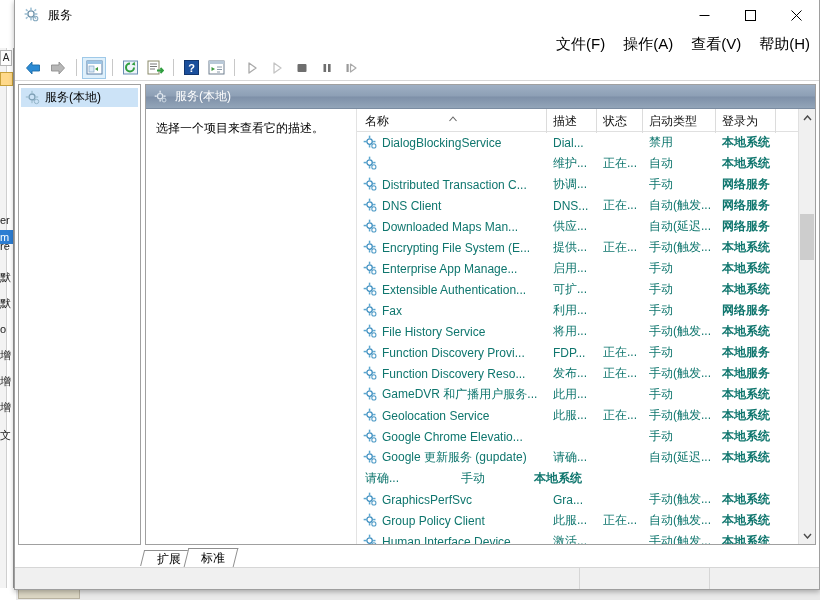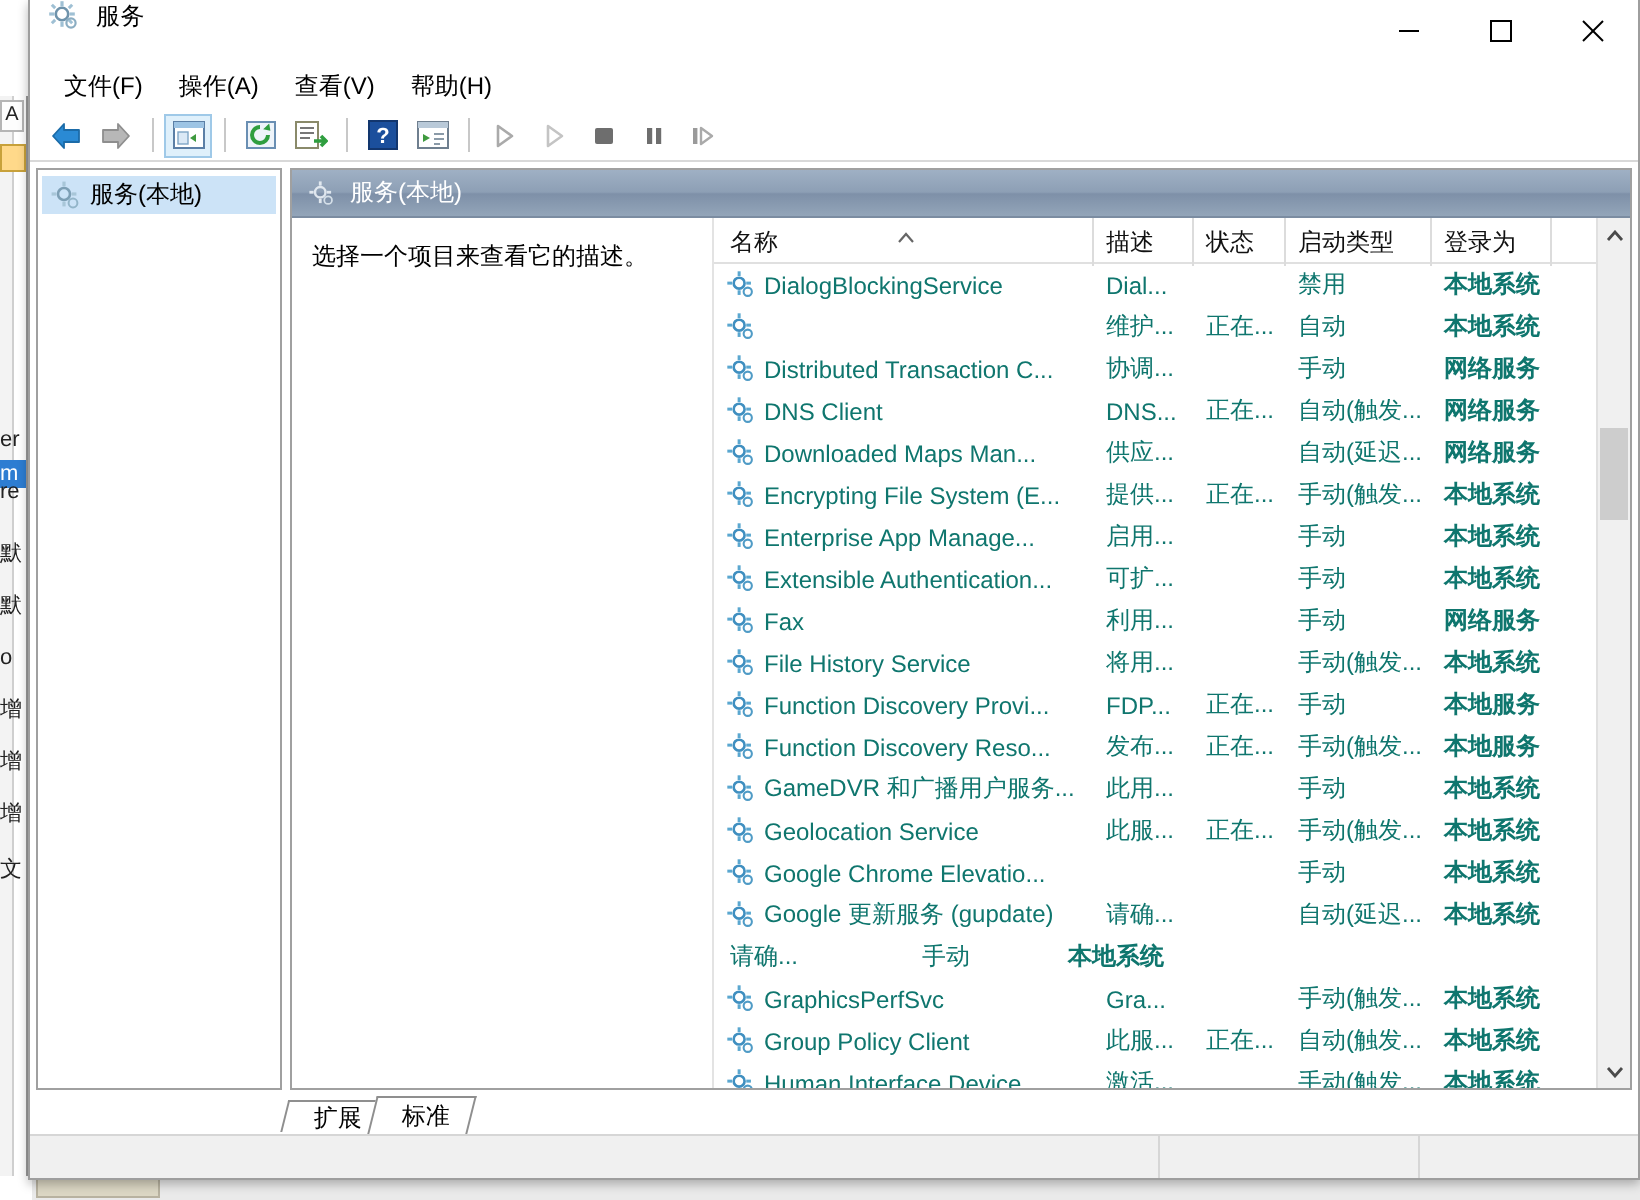--- a/index.html
+++ b/index.html
@@ -69,21 +69,21 @@
     border: 1px solid #9e9e9e;
     border-top: none;
     display: flex; flex-direction: column;
     box-shadow: 0 2px 5px rgba(0,0,0,.28);
   }
 
   
   #titlebar {
     height: 31px; flex: 0 0 31px;
     background: #ffffff;
-    display: flex; 
+    display: flex; align-items: center;
     position: relative;
     border-bottom: 1px solid #ffffff;
   }
   #title-icon {
     width: 16px; height: 16px; margin-left: 9px; margin-right: 8px;
     flex: 0 0 16px; position: relative;
   }
   .gear-svg { display: block; }
   #title-text {
     font-size: 12px; color: #000; letter-spacing: .3px;
@@ -95,21 +95,22 @@
     cursor: default;
   }
   .win-btn svg { display: block; }
 
   
   #menubar {
     height: 24px; flex: 0 0 24px;
     display: flex; align-items: center;
     padding-left: 8px;
     background: #ffffff;
-    font-size: 12px;
+    font-size: 15px;
+    justify-content: flex-end;
   }
   .menu-item {
     padding: 3px 9px; color: #000; cursor: default;
     line-height: 15px;
   }
 
   
   #toolbar {
     height: 26px; flex: 0 0 26px;
     display: flex; align-items: center;

